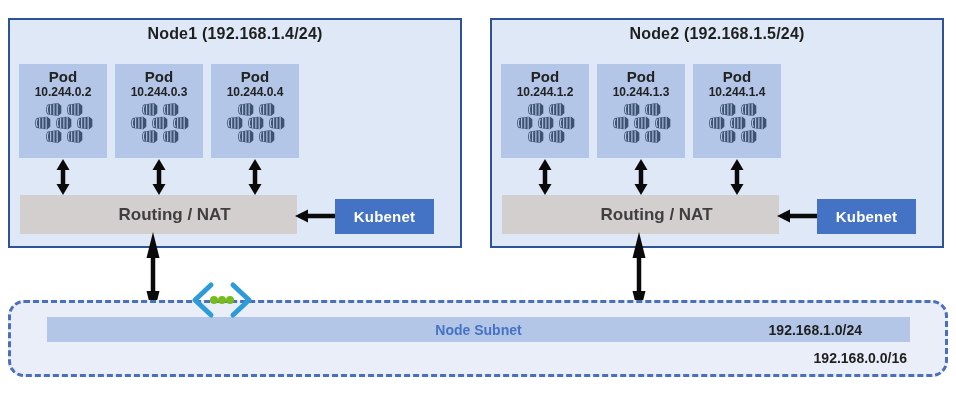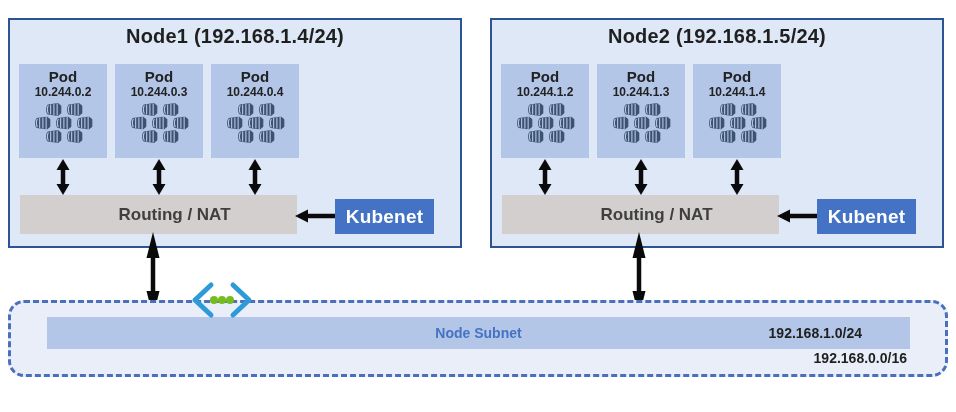--- a/index.html
+++ b/index.html
@@ -11,43 +11,43 @@
     --vnet-icon-bracket:#2d9bd8; --vnet-icon-dot:#77bc1f;
   }
   *{margin:0;padding:0;box-sizing:border-box;}
   html,body{width:956px;height:412px;background:#ffffff;overflow:hidden;
     font-family:"Liberation Sans", sans-serif;}
   .canvas{position:relative;width:956px;height:412px;background:#fff;}
 
   .node-box{position:absolute;top:18px;width:454px;height:230px;
     background:var(--node-fill);border:2px solid var(--node-border);}
   .node-title{position:absolute;top:5px;left:0;width:100%;text-align:center;
-    font-size:20px;font-weight:600;color:var(--dark-text);letter-spacing:.2px;}
+    font-size:16px;font-weight:600;color:var(--dark-text);letter-spacing:.2px;}
 
   .pod{position:absolute;top:44px;width:88px;height:94px;background:var(--pod-fill);
     text-align:center;}
   .pod-label{font-size:15px;font-weight:700;color:#222;margin-top:4px;line-height:17px;}
   .pod-ip{font-size:12px;font-weight:600;color:#222;line-height:14px;}
   .pod-icon{display:block;margin:4px auto 0 auto;}
 
   .routing-bar{position:absolute;left:10px;top:175px;width:277px;height:39px;
     background:var(--routing-fill);display:flex;align-items:center;justify-content:center;padding-left:32px;}
   .routing-label{font-size:17px;font-weight:600;color:var(--routing-text);}
 
   .kubenet-box{position:absolute;left:325px;top:179px;width:99px;height:35px;
     background:var(--kubenet-fill);display:flex;align-items:center;justify-content:center;}
-  .kubenet-label{font-size:19px;font-weight:700;color:#ffffff;letter-spacing:.2px;}
+  .kubenet-label{font-size:15px;font-weight:700;color:#ffffff;letter-spacing:.2px;}
 
   .arrow-svg{position:absolute;overflow:visible;}
   .arrow-line{stroke:var(--arrow);stroke-width:4.5;}
   .arrow-head{fill:var(--arrow);}
 
   .vnet-box{position:absolute;left:8px;top:300px;width:940px;height:77px;
     background:var(--vnet-fill);border:3px dashed var(--vnet-border);border-radius:16px;}
-  .subnet-bar{position:absolute;left:36px;top:14px;width:863px;height:32px;
+  .subnet-bar{position:absolute;left:36px;top:14px;width:863px;height:25px;
     background:var(--subnet-bar-fill);}
   .subnet-label{position:absolute;left:0;top:0;width:100%;height:100%;
     display:flex;align-items:center;justify-content:center;
     font-size:14px;font-weight:700;color:var(--subnet-text);}
   .subnet-cidr{position:absolute;right:48px;top:0;height:100%;display:flex;align-items:center;
     font-size:14px;font-weight:600;color:var(--dark-text);}
   .vnet-cidr{position:absolute;right:38px;top:47px;
     font-size:14px;font-weight:600;color:var(--dark-text);}
   .vnet-label{position:absolute;left:34px;top:46px;
     font-size:18px;font-weight:700;color:var(--vnet-label-text);}

